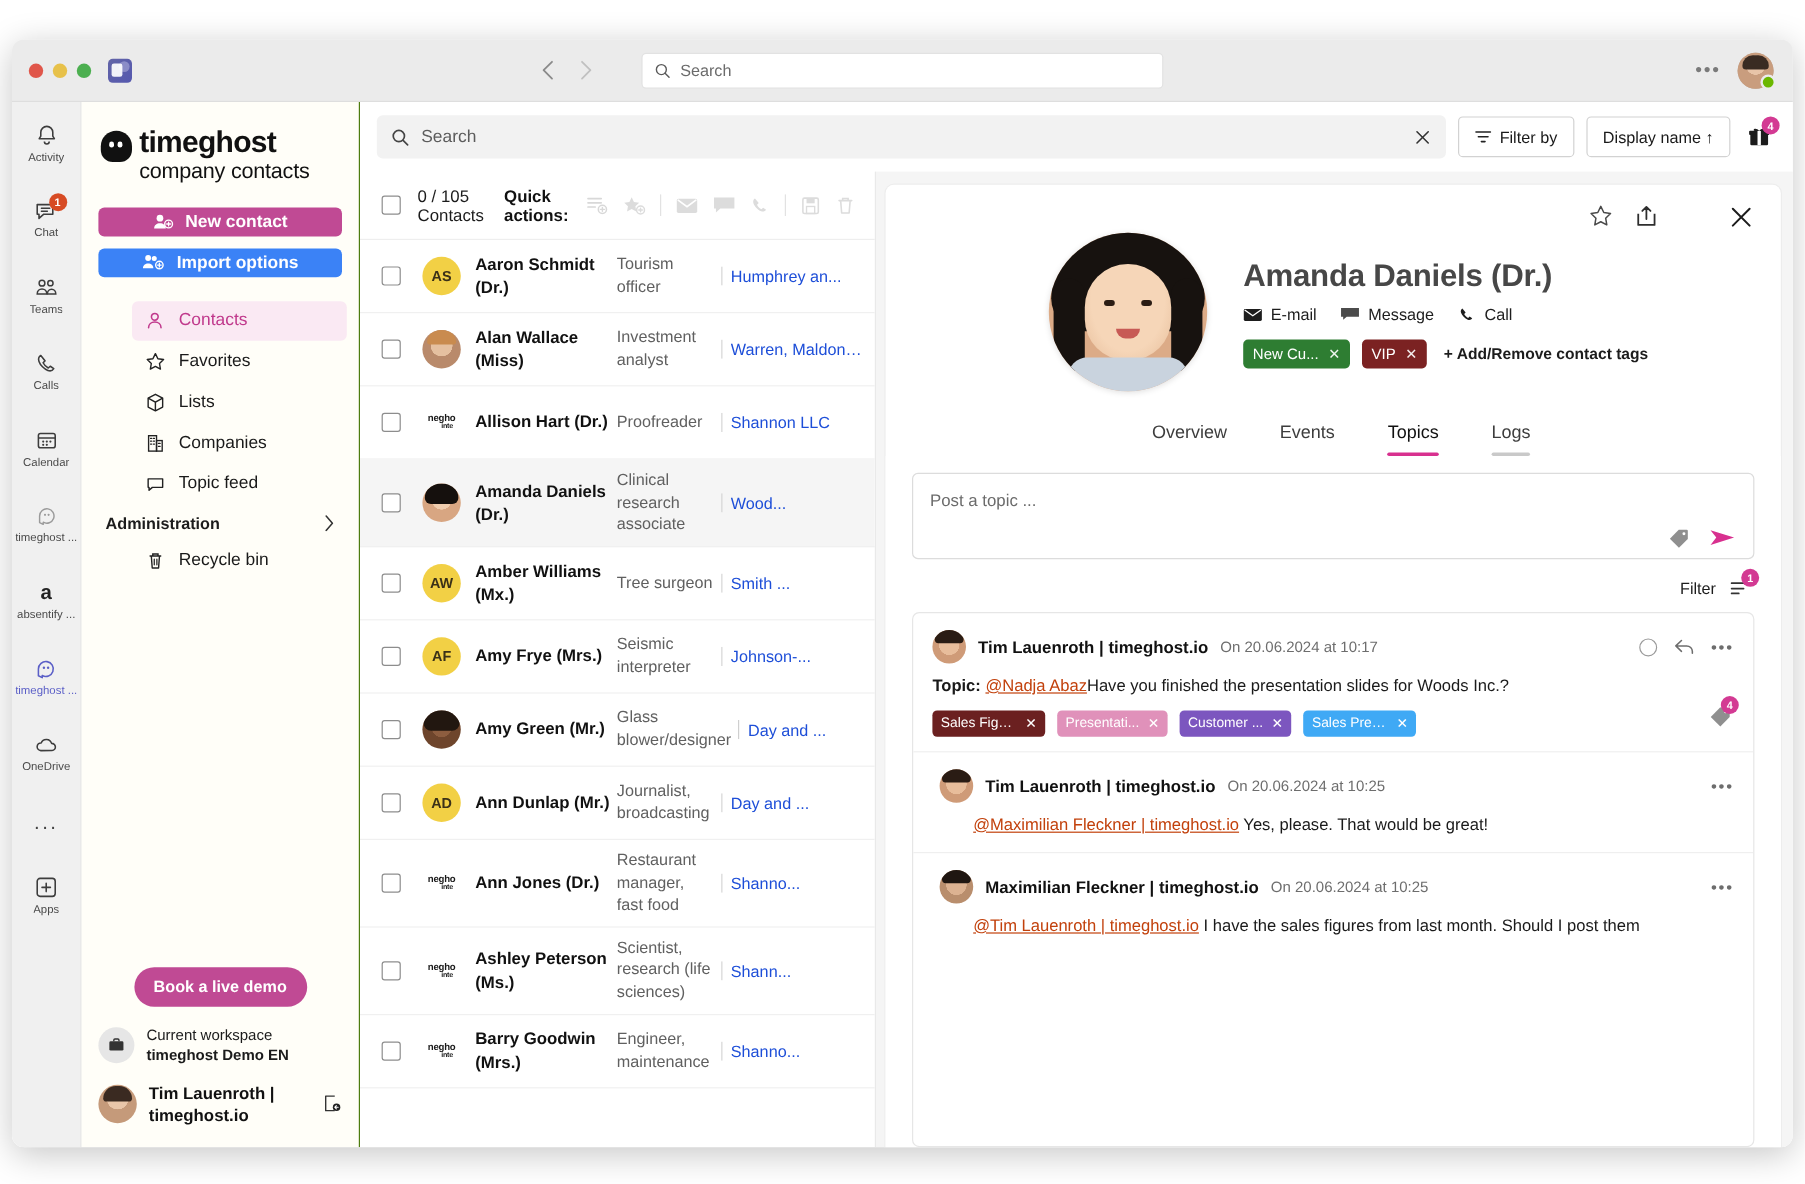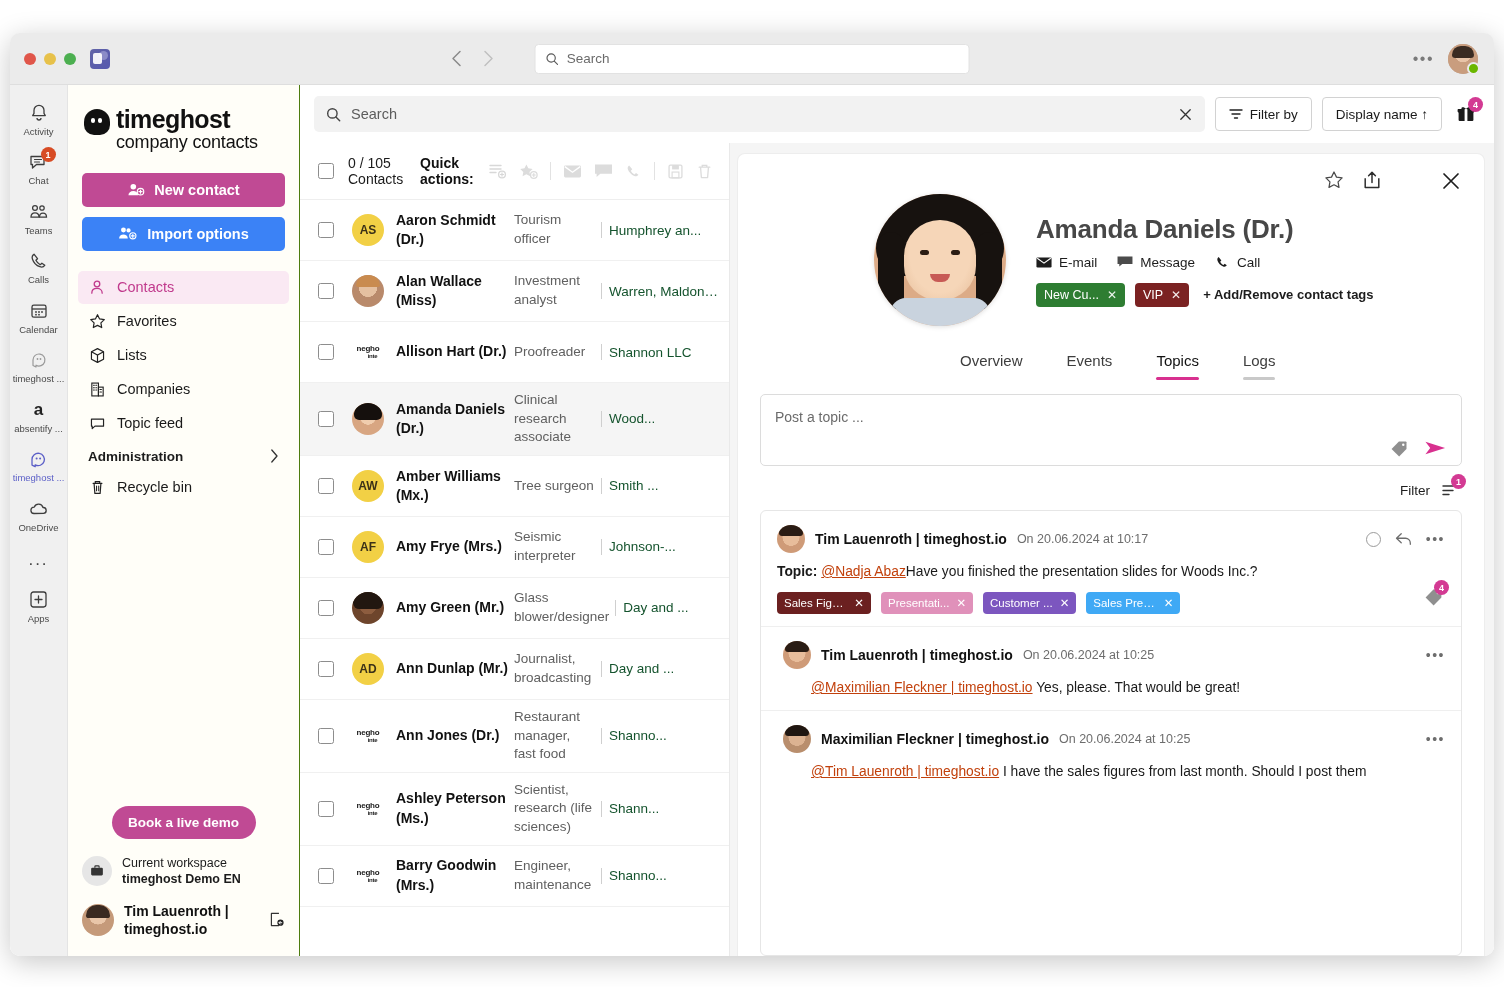--- a/index.html
+++ b/index.html
@@ -103,21 +103,21 @@
   }
 
   
   .appbody { flex: 1; display: flex; min-height: 0; background:#fff; }
 
   
   .rail {
     width: 58px; min-width: 58px;
     background: #f0f0f0;
     display: flex; flex-direction: column; align-items: center;
-    padding-top: 10px; gap: 2px;
+    padding-top: 10px; gap: 16px;
     border-right: 1px solid #e4e4e4;
   }
   .rail-item {
     width: 54px; display: flex; flex-direction: column; align-items: center;
     padding: 6px 0 5px; gap: 2px; position: relative; border-radius: 4px;
   }
   .rail-item .ico { position: relative; width: 24px; height: 24px; display:flex;align-items:center;justify-content:center;color:#3d3d3d;}
   .rail-item .lbl { font-size: 9.5px; color: #4a4a4a; line-height: 1.1; max-width:54px; text-align:center; overflow:hidden; white-space:nowrap; text-overflow:ellipsis;}
   .rail-item.active .lbl { color: #5b5fc7; }
   .rail-item.active .ico { color: #5b5fc7; }
@@ -146,32 +146,32 @@
   .ghost::before, .ghost::after {
     content:""; position:absolute; top:9px; width:4px; height:5px; border-radius:2px; background:#fff;
   }
   .ghost::before { left: 7px; }
   .ghost::after { left: 14px; }
   .brand-text { line-height: 1.02; }
   .brand-1 { font-size: 25px; font-weight: bold; color:#111; letter-spacing: -0.6px; }
   .brand-2 { font-size: 18px; font-weight: normal; color:#111; letter-spacing:-0.2px; }
   .sb-btns { padding: 16px 14px 6px; display: flex; flex-direction: column; gap: 10px; }
   .pinkbtn {
-    height: 34px; border-radius: 5px; background: #c04a94;
+    height: 24px; border-radius: 5px; background: #c04a94;
     color: #fff; font-size: 14.5px; font-weight: bold;
     display: flex; align-items: center; justify-content: center; gap: 9px;
     border: none; cursor: pointer;
     font-family: "Liberation Sans", sans-serif;
   }
   .pinkbtn:nth-child(2) { background: #3b82f6; }
   .sb-nav { padding: 14px 10px 0; display:flex; flex-direction:column; gap:1px; }
   .nav-item {
     display: flex; align-items: center; gap: 11px;
     height: 33px; padding: 0 10px; border-radius: 5px;
-    font-size: 14.5px; color: #1a1a1a; font-weight: 500;
+    font-size: 14.5px; color: #1a1a1a; font-weight: 500; margin-left: 32px;
   }
   .nav-item .nico { width:18px;height:18px;display:flex;align-items:center;justify-content:center;color:#222;}
   .nav-item.sel { background: #fae9f3; color: #c0398c; }
   .nav-item.sel .nico { color:#c0398c; }
   .nav-sec {
     display: flex; align-items: center; justify-content: space-between;
     padding: 8px 10px 6px; font-size: 13.5px; font-weight: bold; color:#1c1c1c;
   }
   .sb-bottom { margin-top: auto; padding: 0 14px 18px; }
   .demo-btn {
@@ -265,22 +265,22 @@
   .ph.p2::after{content:"";position:absolute;left:2px;top:0;width:28px;height:17px;background:#15100d;border-radius:14px 14px 6px 6px;}
   .ph.p3 { background: radial-gradient(circle at 50% 44%, #8d5d3f 0 34%, #6e452c 35% 100%); }
   .ph.p3::after{content:"";position:absolute;left:1px;top:-1px;width:30px;height:18px;background:#221710;border-radius:15px 15px 8px 8px;}
   .cname {
     width: 118px; min-width:118px; font-size:14px; font-weight:bold; color:#111; line-height:1.38;
   }
   .cjob {
     flex:1; font-size:13.5px; color:#606060; line-height:1.38; padding-right:6px;
   }
   .ccomp {
-    width: 118px; min-width: 118px; font-size:13.5px; color:#14532d;
-    display:flex; align-items:center; gap:7px; overflow:hidden; white-space:nowrap;
+    width: 118px; min-width: 118px; font-size:13.5px; color:#1d4ed8;
+    display:flex; align-items:flex-end; gap:7px; overflow:hidden; white-space:nowrap;
   }
   .ccomp .bar { width:1px; height:16px; background:#cfcfcf; flex-shrink:0; }
   .ccomp span { overflow:hidden; text-overflow:ellipsis; }
 
   
   .detail { flex:1; display:flex; flex-direction:column; background:#f5f5f5; min-width:0; padding: 11px 10px 0 8px; }
   .detail-card {
     flex:1; background:#fff; border-radius:7px 7px 0 0; display:flex; flex-direction:column; min-height:0;
     box-shadow: 0 0 0 1px #ededed;
   }

